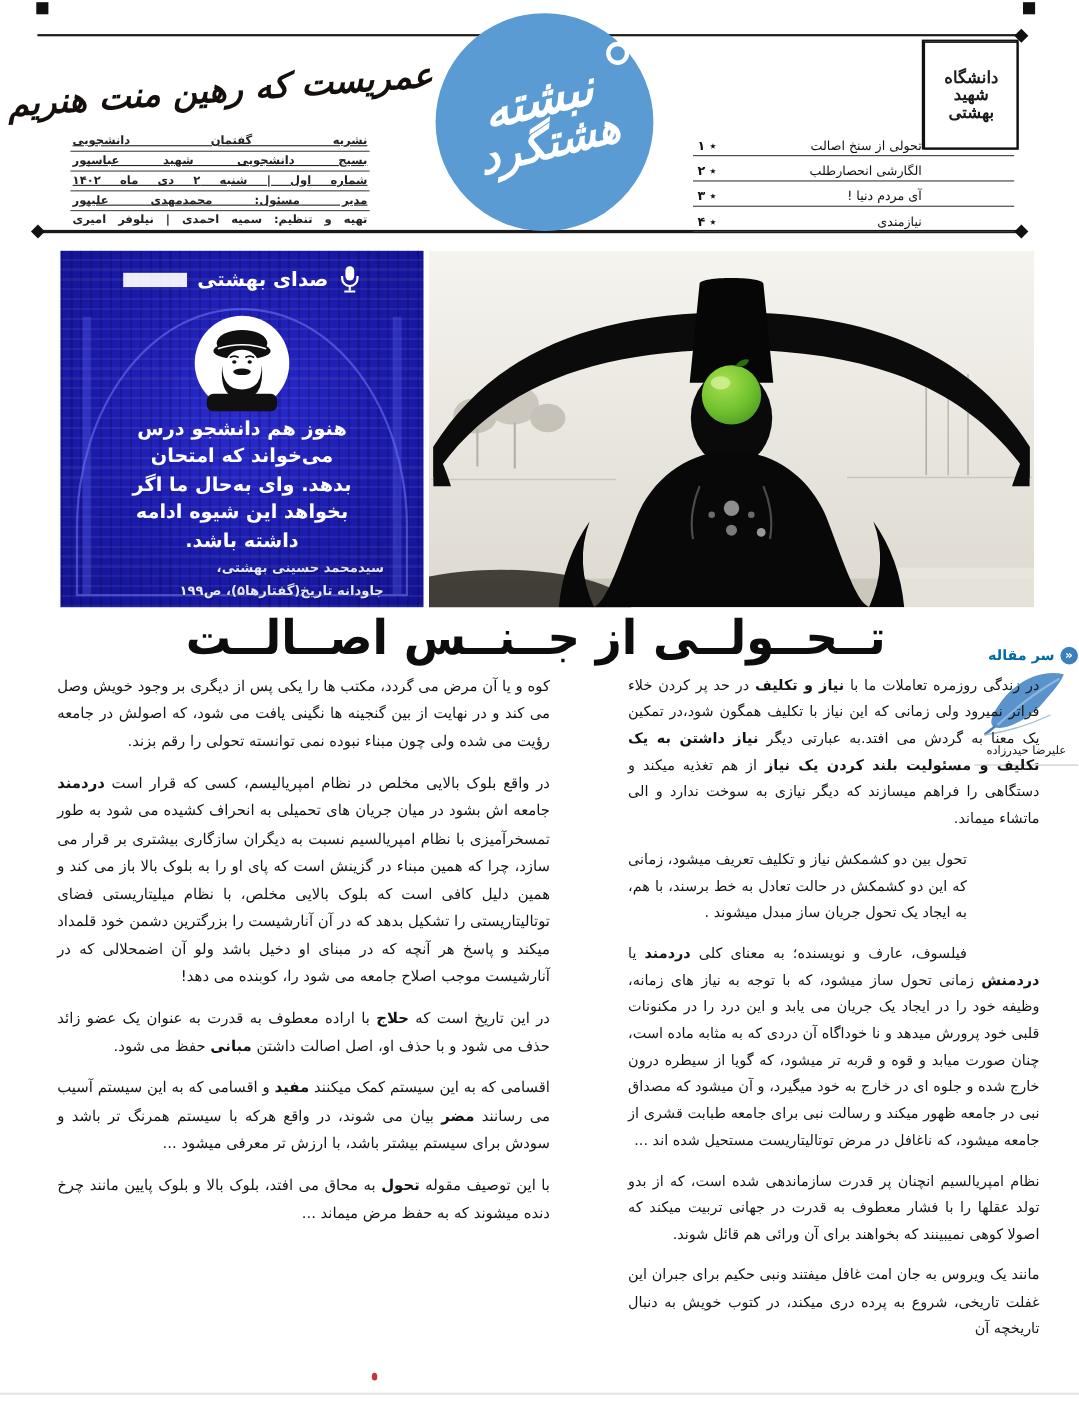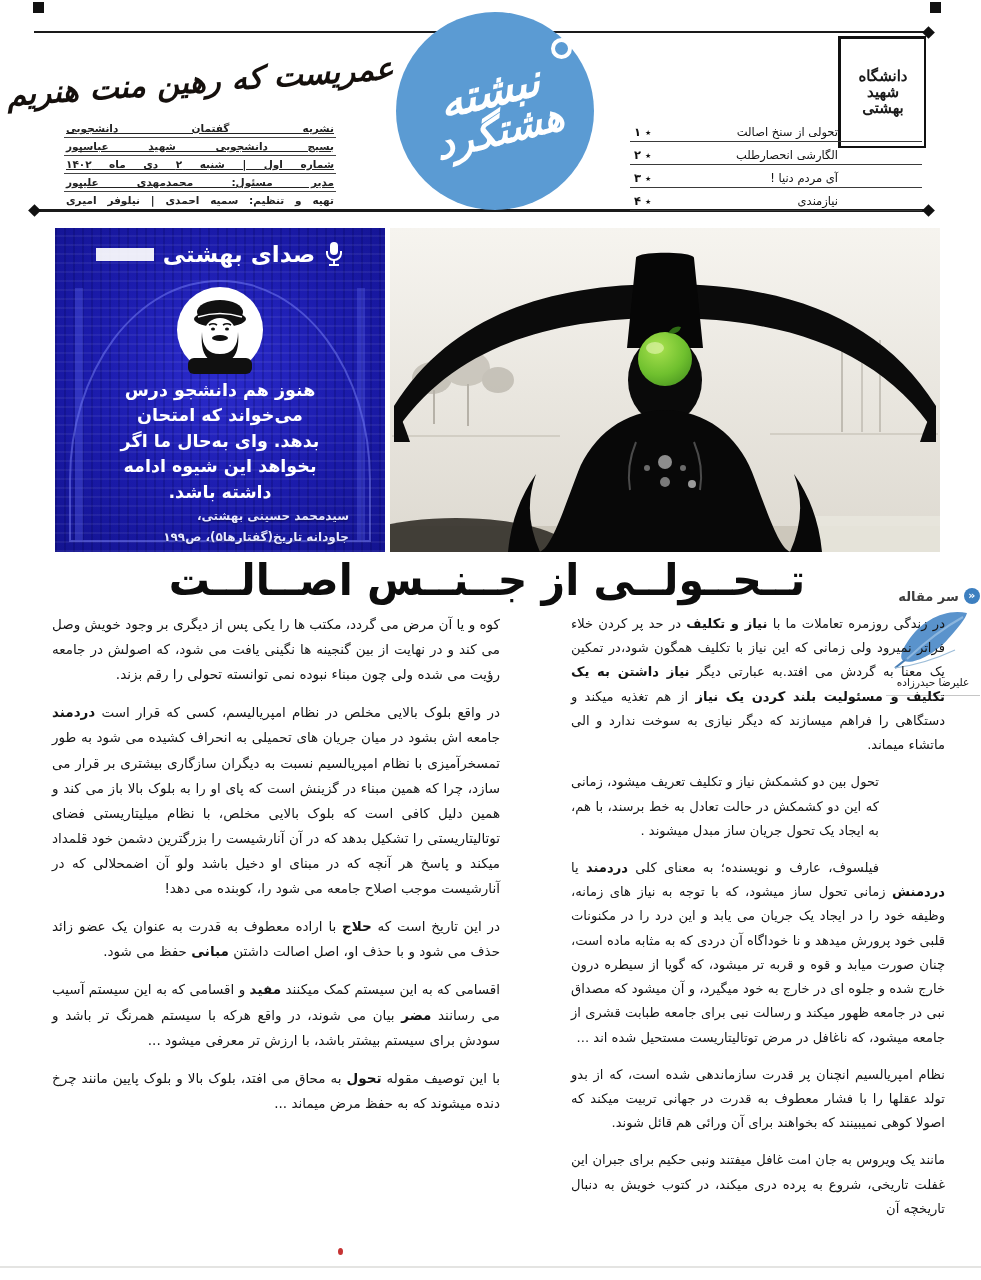--- a/index.html
+++ b/index.html
@@ -22,21 +22,21 @@
   .info-line.u{border-bottom:1.2px solid #444;text-decoration:underline;}
 
   .logo-circle{width:198px;height:198px;border-radius:50%;background:#5b9bd3;z-index:5;}
   .logo-script{position:absolute;inset:0;display:flex;flex-direction:column;align-items:center;
     justify-content:center;transform:rotate(-14deg);color:#fff;direction:rtl;}
   .logo-script .l1{font-size:44px;font-weight:bold;font-style:italic;transform:skewX(-6deg);line-height:.9;}
   .logo-script .l2{font-size:40px;font-weight:bold;font-style:italic;transform:skewX(-6deg);line-height:1;}
   .logo-ring{position:absolute;right:22px;top:26px;width:13px;height:13px;border:4px solid #fff;
     border-radius:50%;}
 
-  .seal{width:88px;height:112px;border:2.5px solid #111;padding:0;box-sizing:border-box;}
+  .seal{width:88px;height:100px;border:2.5px solid #111;padding:0;box-sizing:border-box;}
   .seal-inner{width:100%;height:100%;border:1.5px solid #111;display:flex;flex-direction:column;
     align-items:center;justify-content:center;font-family:"DejaVu Serif",serif;font-weight:bold;
     font-size:15px;line-height:1.05;direction:rtl;}
 
   .toc{width:292px;direction:rtl;}
   .toc-row{display:flex;justify-content:space-between;align-items:flex-end;
     border-bottom:1.2px solid #3a3a3a;padding:1px 84px 2px 4px;height:19px;}
   .toc-title{font-size:11.5px;color:#111;}
   .toc-num{font-size:11.5px;color:#111;font-weight:bold;}
 
@@ -45,38 +45,38 @@
     background-image:
       repeating-linear-gradient(0deg, rgba(255,255,255,.06) 0 2px, transparent 2px 9px),
       repeating-linear-gradient(90deg, rgba(0,0,70,.20) 0 2px, transparent 2px 9px),
       radial-gradient(circle at 50% 45%, #2b2bce 0%, #1b1bab 55%, #131390 100%);}
   .tile-frame{position:absolute;left:14px;right:14px;top:52px;bottom:10px;
     border:2px solid rgba(130,140,255,.45);
     border-top-left-radius:150px 200px;border-top-right-radius:150px 200px;}
   .tile-col{position:absolute;top:60px;bottom:12px;width:8px;background:rgba(100,110,245,.30);}
   .card-banner{position:absolute;top:8px;left:8px;right:8px;height:36px;display:flex;
     align-items:center;justify-content:center;gap:9px;}
-  .banner-text{color:#fff;font-weight:bold;font-size:23px;letter-spacing:1px;}
+  .banner-text{color:#fff;font-weight:bold;font-size:18px;letter-spacing:1px;}
   .banner-bar{width:58px;height:13px;background:rgba(255,255,255,.92);}
   .portrait{position:absolute;top:58px;left:0;right:0;margin:auto;width:88px;height:88px;}
   .quote{position:absolute;top:150px;left:10px;right:10px;color:#fff;font-weight:bold;
     font-size:17.5px;line-height:1.45;text-align:center;white-space:pre-line;}
   .attr{position:absolute;right:36px;color:#e6e8ff;font-size:12px;font-weight:bold;
     text-shadow:0 1px 2px rgba(0,0,40,.6);}
 
   
   .headline{width:830px;text-align:center;font-size:41px;font-weight:bold;color:#0d0d0d;
     direction:rtl;transform:scaleY(1.06);letter-spacing:-1px;white-space:nowrap;}
 
   
   .ed-block{width:94px;text-align:center;}
   .ed-badge{display:flex;direction:rtl;align-items:center;justify-content:center;gap:5px;}
   .ed-badge .disc{width:16px;height:16px;border-radius:50%;background:#3c7fc0;color:#fff;
     font-size:11px;line-height:16px;font-weight:bold;}
-  .ed-badge .lbl{color:#404040;font-weight:bold;font-size:13px;margin-left:12px;}
+  .ed-badge .lbl{color:#0369a1;font-weight:bold;font-size:13px;margin-left:12px;}
   .ed-name{font-size:10.5px;font-weight:normal;color:#111;margin-top:2px;white-space:nowrap;}
   .ed-rule{border-top:1.2px solid #c6c6c6;margin-top:7px;}
 
   
   .col{direction:rtl;text-align:justify;color:#151515;}
   .col p{margin:0 0 13px 16px;}
   .col-right{width:390px;font-size:13.1px;line-height:1.85;}
   .col-left{width:464px;font-size:13.5px;line-height:1.86;}
   .badge-spacer{float:right;width:66px;height:104px;}
   .col b{font-weight:bold;}

